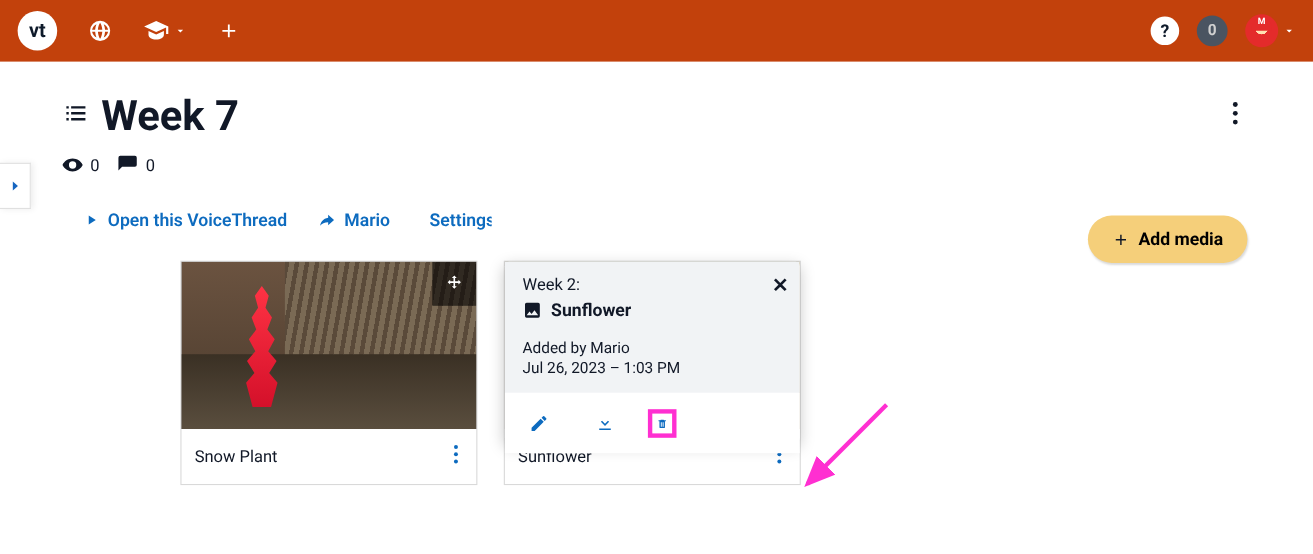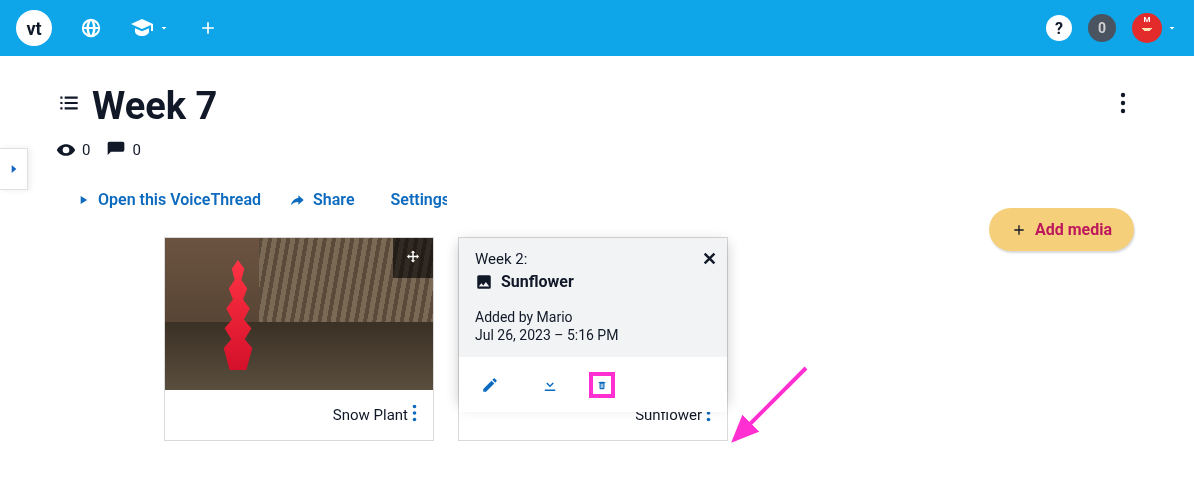--- a/index.html
+++ b/index.html
@@ -1,19 +1,19 @@
 <!DOCTYPE html>
 <html><head>
 <meta charset="utf-8">
 <style>
   * { box-sizing: border-box; margin: 0; padding: 0; }
   body { font-family: -apple-system, BlinkMacSystemFont, "Segoe UI", Roboto, Helvetica, Arial, sans-serif; background: #fff; width: 1194px; height: 504px; overflow: hidden; position: relative; }
   
   
-  .topbar { background: #0ea5e9; height: 56px; display: flex; align-items: center; padding: 0 16px; justify-content: space-between; text-align: right; }
+  .topbar { background: #c2410c; height: 56px; display: flex; align-items: center; padding: 0 16px; justify-content: space-between; text-align: right; }
   .topbar-left { display: flex; align-items: center; gap: 28px; }
   .topbar-right { display: flex; align-items: center; gap: 16px; }
   .logo-circle { width: 36px; height: 36px; background: #fff; border-radius: 50%; display: flex; align-items: center; justify-content: center; color: #0e1a2a; font-weight: 700; font-size: 18px; }
   .nav-icon { color: #fff; font-size: 20px; cursor: pointer; display: flex; align-items: center; gap: 4px; }
   .nav-icon svg { fill: #fff; }
   .help-circle { width: 26px; height: 26px; background: #fff; border-radius: 50%; display: flex; align-items: center; justify-content: center; color: #0e1a2a; font-weight: 700; font-size: 16px; cursor:pointer;}
   .count-circle { width: 28px; height: 28px; background: #4a5461; border-radius: 50%; display: flex; align-items: center; justify-content: center; color: #d0d0d0; font-weight: 700; font-size: 14px; cursor:pointer;}
   .avatar { width: 30px; height: 30px; background: #e42b2b; border-radius: 50%; cursor:pointer; position: relative; overflow:hidden; display:flex; align-items:center; justify-content:center;}
   .avatar-inner { width:24px; height:24px; background: radial-gradient(circle at 50% 40%, #ffe0b2 30%, #e42b2b 31%); border-radius:50%; position:relative;}
   .avatar-cap{position:absolute;top:0;left:3px;right:3px;height:12px;background:#e42b2b;border-radius:12px 12px 0 0;}
@@ -34,21 +34,21 @@
   .mini-icon { font-size:24px; color:#111827; }
   
   .stats-row { display:flex; align-items:center; gap:16px; margin-top:12px; }
   .stat { display:flex; align-items:center; gap:6px; color:#111827; font-size:15px;}
   .stat svg { fill:#111827; }
   
   .actions-row { display:flex; align-items:flex-start; gap:28px; margin-top:30px; padding-left:20px;}
   .action-link { display:flex; align-items:center; gap:8px; color:#0d6bbf; font-weight:600; font-size:16px; cursor:pointer; }
   .action-link svg { fill:#0d6bbf; }
   
-  .add-media-btn { background:#f5cf7a; border-radius:24px; padding:12px 22px; display:flex; align-items:center; gap:8px; font-weight:700; font-size:16px; color:#be185d; cursor:pointer; box-shadow: 1px 2px 2px rgba(0,0,0,0.15); margin-top: 12px;}
+  .add-media-btn { background:#f5cf7a; border-radius:24px; padding:12px 22px; display:flex; align-items:center; gap:8px; font-weight:700; font-size:16px; color:#000000; cursor:pointer; box-shadow: 1px 2px 2px rgba(0,0,0,0.15);}
   .add-media-btn svg{fill:#111827;}
   .add-media-wrap { position:absolute; right:60px; top:140px;}
   
   .header-more { cursor:pointer; padding:8px;}
   .header-more svg{fill:#111827;}
 
   
   .cards { display:flex; gap:24px; margin-top:28px; padding-left:108px;}
   .card { width:270px; border:1px solid #d9d9d9; background:#fff; position:relative; }
   .card-image { height:152px; background:#888; position:relative; overflow:hidden;}
@@ -57,21 +57,21 @@
   .snow-trunk{position:absolute;left:35%;right:0;top:0;bottom:35%;background:repeating-linear-gradient(100deg,#5a4a3a 0 4px,#7a6a55 4px 9px);}
   .snow-ground{position:absolute;left:0;right:0;bottom:0;height:45%;background:linear-gradient(#3a3024,#5a4e3e);}
   .snow-flower{position:absolute;left:52px;top:22px;width:42px;height:110px;background:linear-gradient(#ff3344,#d4102a);clip-path:polygon(50% 0,65% 8%,58% 18%,72% 26%,62% 36%,78% 44%,64% 54%,82% 62%,66% 72%,84% 80%,70% 100%,30% 100%,16% 80%,34% 72%,18% 62%,36% 54%,22% 44%,38% 36%,28% 26%,42% 18%,35% 8%);}
   .move-handle{position:absolute;right:0;top:0;width:40px;height:40px;background:rgba(0,0,0,0.6);display:flex;align-items:center;justify-content:center;cursor:move;}
   .move-handle svg{fill:#fff;}
 
   
   .sun-bg{position:absolute;inset:0;background:linear-gradient(#d0a030,#b88820);}
   .sun-center{position:absolute;left:50%;top:55%;transform:translate(-50%,-50%);width:60px;height:60px;background:#5b3a10;border-radius:50%;}
   
-  .card-footer { display:flex; align-items:center; justify-content:flex-end; padding:10px 12px; font-size:15px; color:#111827;}
+  .card-footer { display:flex; align-items:center; justify-content:space-between; padding:10px 12px; font-size:15px; color:#111827;}
   .card-more{cursor:pointer;padding:4px;}
   .card-more svg{fill:#0d6bbf;}
 
   
   .popover { position:absolute; left:0; right:0; top:0; bottom:38px; background:#fff; box-shadow: 0 4px 14px rgba(0,0,0,0.22); border-radius:4px; display:flex; flex-direction:column;}
   .popover-head { background:#f1f3f5; padding:12px 16px 14px 16px; position:relative; }
   .popover-close { position:absolute; right:10px; top:10px; cursor:pointer; font-size:18px; color:#111827; font-weight:700;}
   .popover-slide-n { font-size:15px; color:#111827; margin-bottom:4px;}
   .popover-title-row{display:flex;align-items:center;gap:8px;font-weight:700;font-size:16px;color:#111827;}
   .popover-title-row svg{fill:#111827;}
@@ -174,21 +174,21 @@
     <div class="action-link">
       <svg width="14" height="14" viewBox="0 0 24 24">
           <path d="M8 5v14l11-7z"></path>
         </svg>
       <span>Open this VoiceThread</span>
     </div>
     <div class="action-link">
       <svg width="16" height="16" viewBox="0 0 24 24">
           <path d="M14 9V5l8 7-8 7v-4.1c-5 0-8.5 1.6-11 5.1 1-5 4-10 11-11z"></path>
         </svg>
-      <span>Share</span>
+      <span>Mario</span>
     </div>
     <div class="action-link" style="overflow:hidden;width:64px;">
       <svg width="18" height="18" viewBox="0 0 24 24">
           <path d="M19.14 12.94a7.14 7.14 0 0 0 .05-.94 7.14 7.14 0 0 0-.05-.94l2.03-1.58a.5.5 0 0 0 .12-.64l-1.92-3.32a.5.5 0 0 0-.6-.22l-2.39.96a7.03 7.03 0 0 0-1.62-.94l-.36-2.54A.5.5 0 0 0 13.9 2h-3.8a.5.5 0 0 0-.5.42l-.36 2.54c-.58.24-1.12.55-1.62.94l-2.39-.96a.5.5 0 0 0-.6.22L2.71 8.48a.5.5 0 0 0 .12.64l2.03 1.58a7.14 7.14 0 0 0-.05.94c0 .32.02.63.05.94l-2.03 1.58a.5.5 0 0 0-.12.64l1.92 3.32c.13.22.39.31.6.22l2.39-.96c.5.39 1.04.7 1.62.94l.36 2.54c.4.24.25.42.5.42h3.8c.25 0 .46-.18.5-.42l.36-2.54c.58-.24 1.12-.55 1.62-.94l2.39.96c.21.09.47 0 .6-.22l1.92-3.32a.5.5 0 0 0-.12-.64l-2.03-1.58zM12 15.5A3.5 3.5 0 1 1 12 8.5a3.5 3.5 0 0 1 0 7z"></path>
         </svg>
       <span>Settings</span>
     </div>
   </div>
 
   <div class="add-media-wrap">
@@ -246,21 +246,21 @@
         <div class="popover-head">
           <div class="popover-close">✕</div>
           <div class="popover-slide-n">Week 2:</div>
           <div class="popover-title-row">
             <svg width="18" height="18" viewBox="0 0 24 24">
                 <path d="M21 19V5a2 2 0 0 0-2-2H5a2 2 0 0 0-2 2v14a2 2 0 0 0 2 2h14a2 2 0 0 0 2-2zM8.5 13.5l2.5 3 3.5-4.5 4.5 6H5l3.5-4.5z"></path>
               </svg>
             <span>Sunflower</span>
           </div>
           <div class="popover-meta">Added by Mario</div>
-          <div class="popover-meta" style="margin-top:2px;">Jul 26, 2023 – 5:16 PM</div>
+          <div class="popover-meta" style="margin-top:2px;">Jul 26, 2023 – 1:03 PM</div>
         </div>
         <div class="popover-actions">
           <div class="pop-action">
             <svg viewBox="0 0 24 24">
                 <path d="M3 17.25V21h3.75l11-11.03-3.75-3.75L3 17.25zM20.71 7.04a1 1 0 0 0 0-1.41l-2.34-2.34a1 1 0 0 0-1.41 0L15.13 5.1l3.75 3.75 1.83-1.81z"></path>
               </svg>
           </div>
           <div class="pop-action">
             <svg viewBox="0 0 24 24">
                 <path d="M5 20h14v-2H5v2zM12 2v10.17l3.59-3.58L17 10l-5 5-5-5 1.41-1.41L12 12.17V2h0z"></path>

